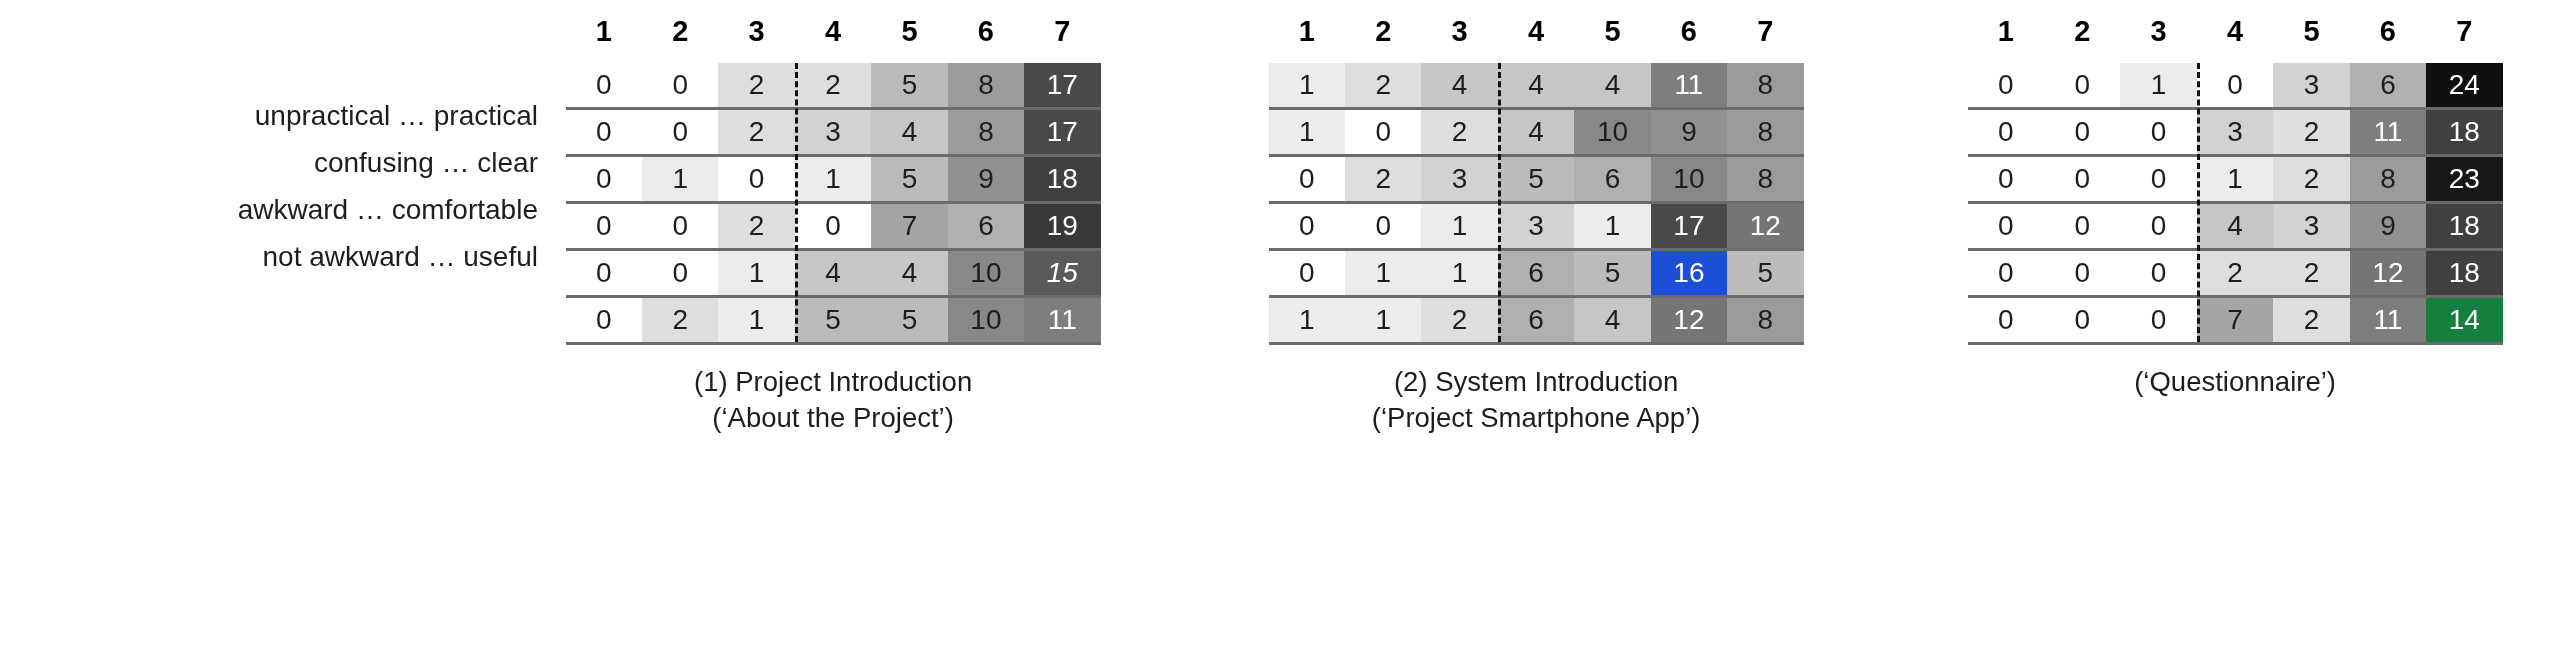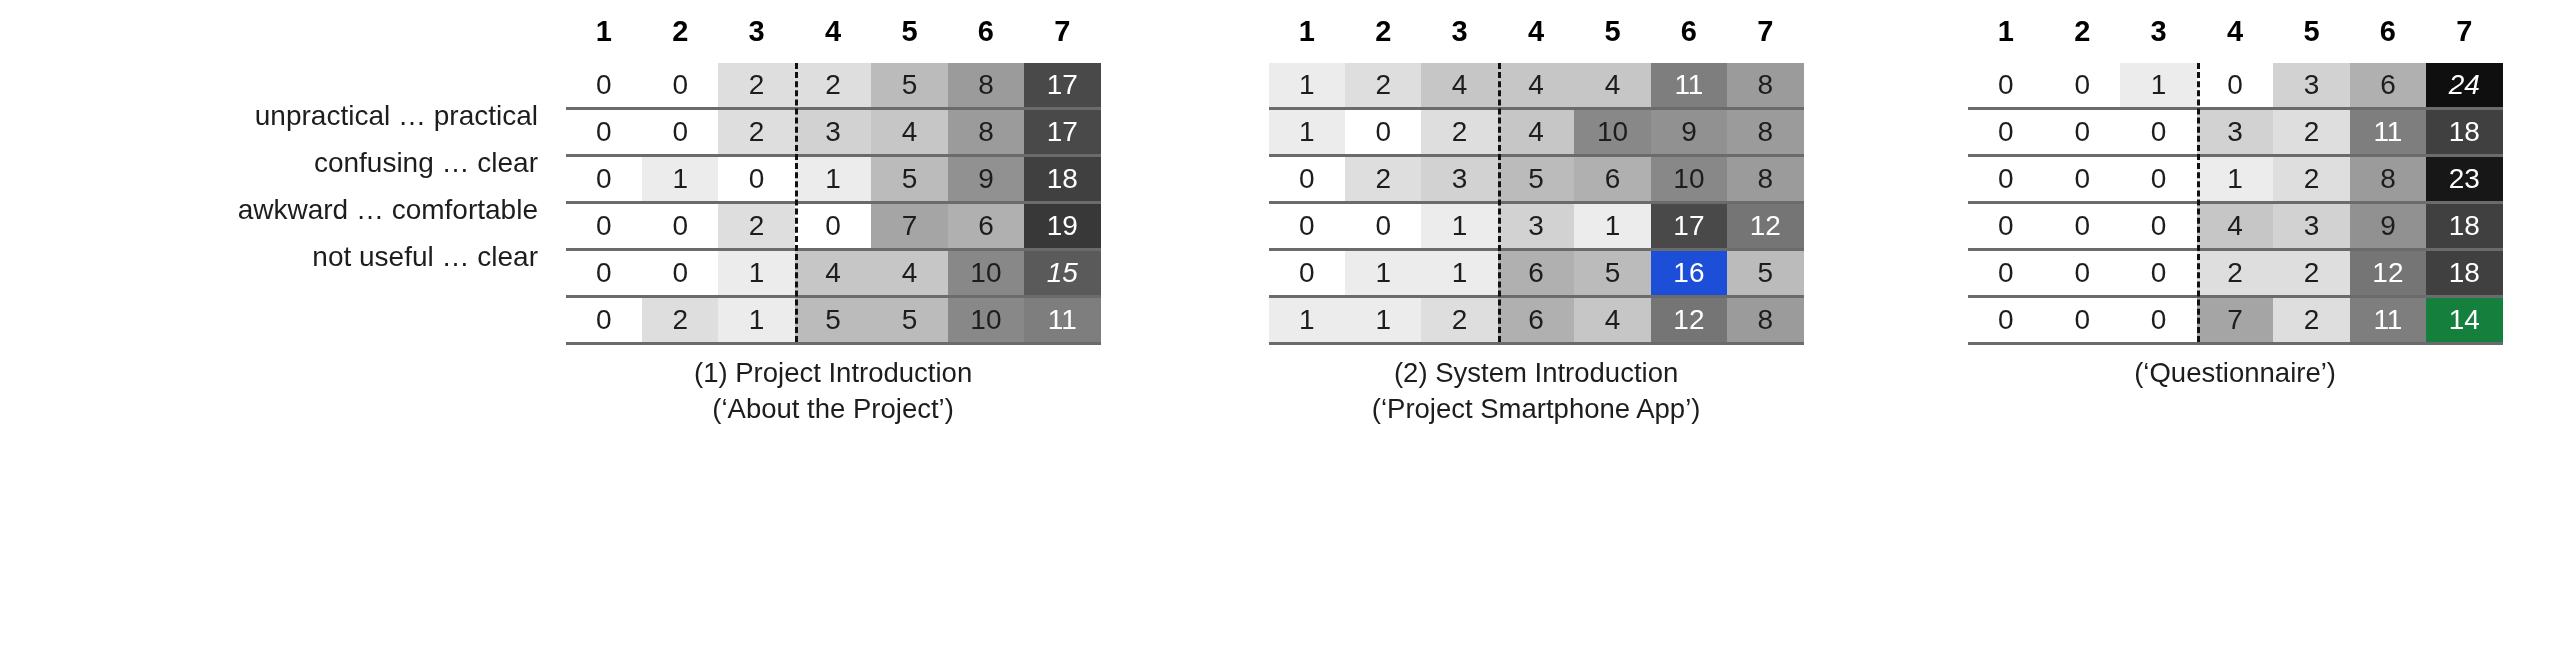--- a/index.html
+++ b/index.html
@@ -66,39 +66,39 @@
     position:absolute;
     top:0;bottom:3.1px;
     left:42.857%;          
     width:0;
     border-left:3.8px dashed #111111;
     pointer-events:none;
   }
 
   
   .caption{
-    margin-top:10px;
+    margin-top:19px;
     text-align:center;
     font-size:27.5px;
     line-height:1.30;
     color:#1d1d1d;
     white-space:nowrap;
   }
   .caption .l2{display:block;}
 </style>
 </head>
 <body>
 
 <div id="figure">
 
   <div id="labels">
     <div class="row-label">unpractical … practical</div>
     <div class="row-label">confusing … clear</div>
     <div class="row-label">awkward … comfortable</div>
-    <div class="row-label">not useful … clear</div>
+    <div class="row-label">not awkward … useful</div>
   </div>
 
   <div class="block block-1">
     <div class="col-head">
       <div class="ch">1</div>
       <div class="ch">2</div>
       <div class="ch">3</div>
       <div class="ch">4</div>
       <div class="ch">5</div>
       <div class="ch">6</div>
@@ -251,21 +251,21 @@
       <div class="ch">7</div>
     </div>
     <div class="grid">
       <div class="hrow">
           <div class="cell" style="background: rgb(255, 255, 255);">0</div>
           <div class="cell" style="background: rgb(255, 255, 255);">0</div>
           <div class="cell" style="background: rgb(236, 236, 236);">1</div>
           <div class="cell" style="background: rgb(255, 255, 255);">0</div>
           <div class="cell" style="background: rgb(210, 210, 210);">3</div>
           <div class="cell" style="background: rgb(176, 176, 176);">6</div>
-          <div class="cell light-text" style="background: rgb(15, 15, 15); font-style: italic;">24</div>
+          <div class="cell light-text" style="background: rgb(15, 15, 15);">24</div>
         </div>
         <div class="hrow">
           <div class="cell" style="background: rgb(255, 255, 255);">0</div>
           <div class="cell" style="background: rgb(255, 255, 255);">0</div>
           <div class="cell" style="background: rgb(255, 255, 255);">0</div>
           <div class="cell" style="background: rgb(210, 210, 210);">3</div>
           <div class="cell" style="background: rgb(222, 222, 222);">2</div>
           <div class="cell light-text" style="background: rgb(126, 126, 126);">11</div>
           <div class="cell light-text" style="background: rgb(64, 64, 64);">18</div>
         </div>

